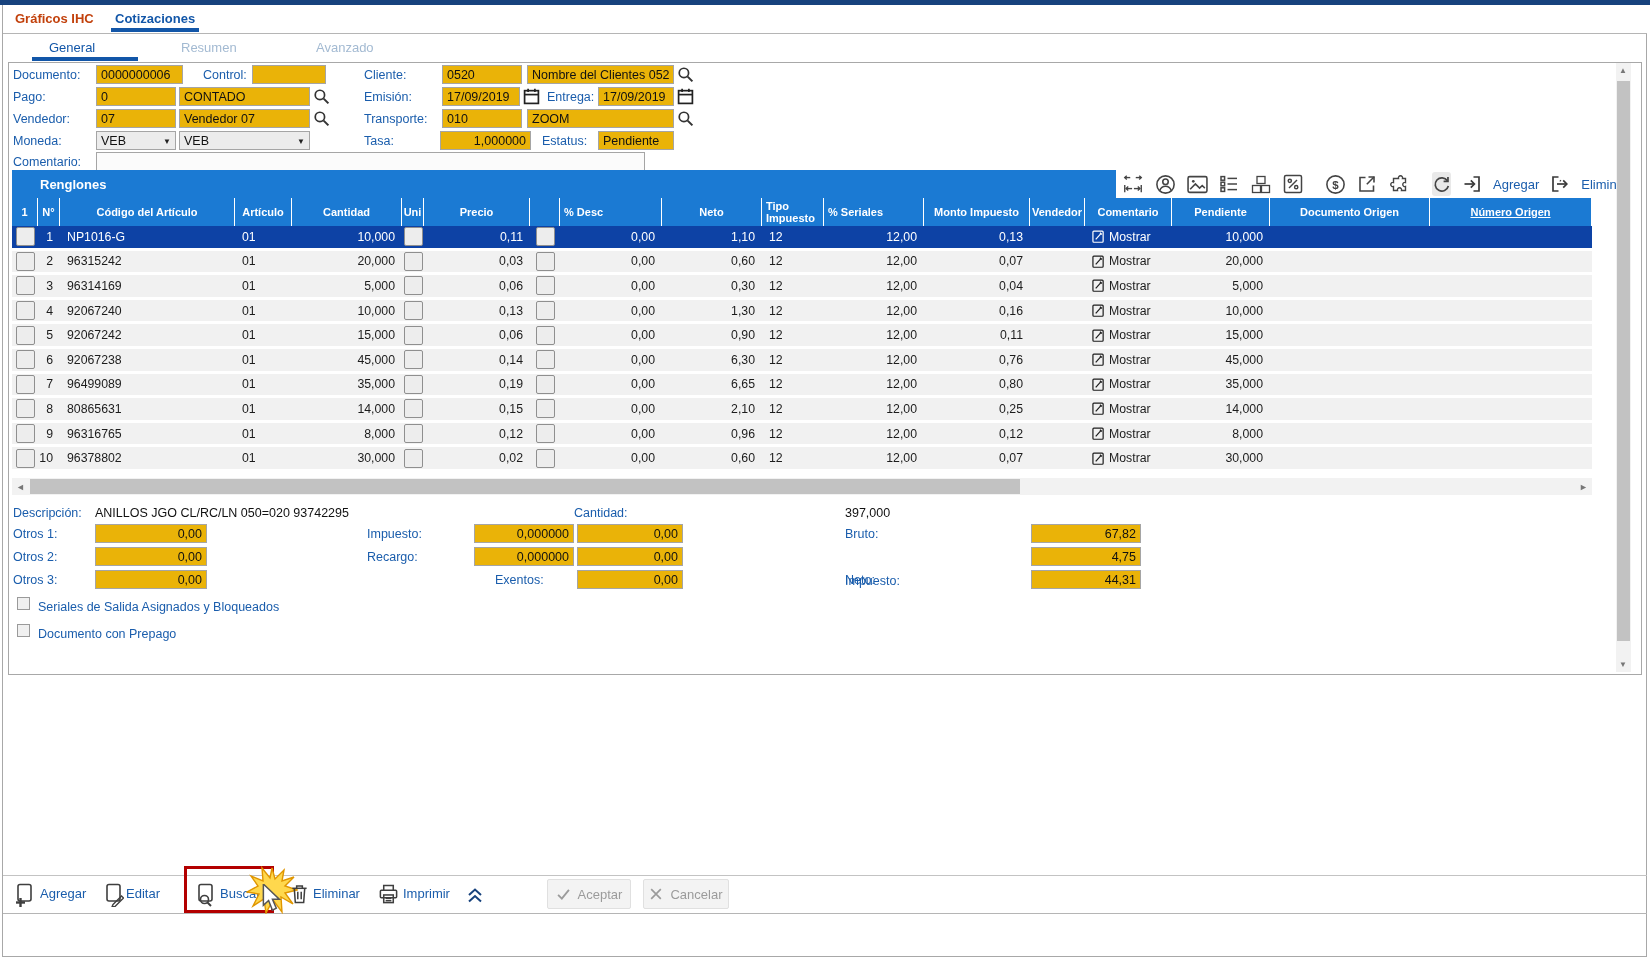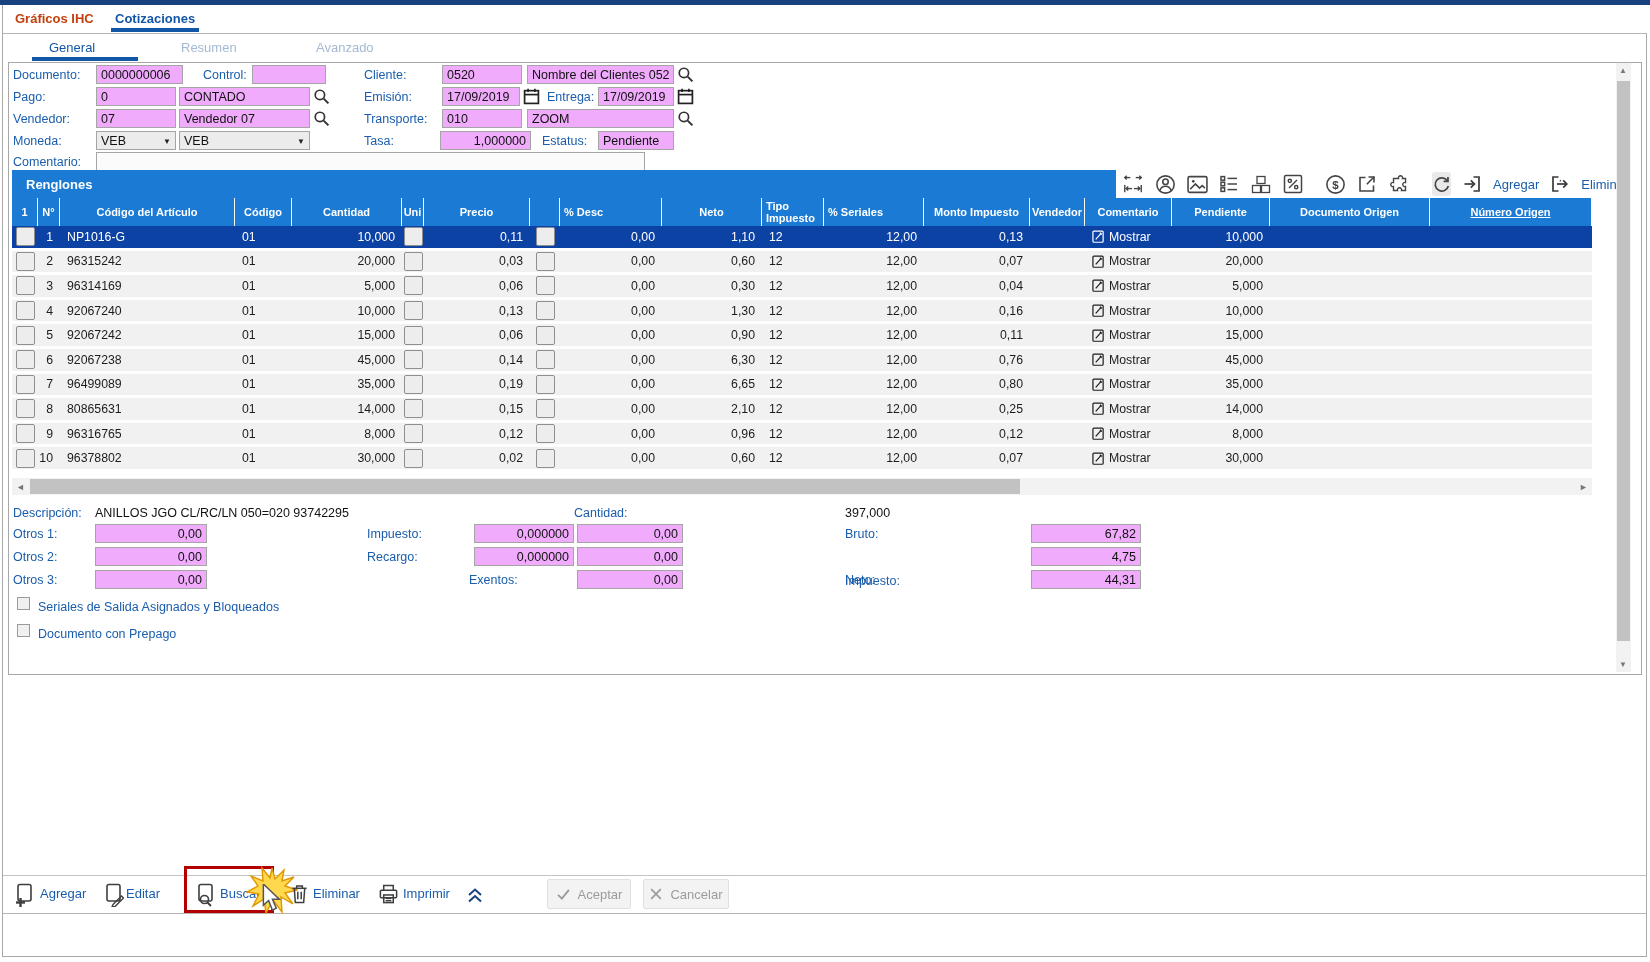--- a/index.html
+++ b/index.html
@@ -14,29 +14,29 @@
   .mtab.active{color:#1256a8;}
   .mtab-underline{position:absolute;left:108px;top:23px;width:88px;height:4px;background:#1256a8;}
   
   .stab{position:absolute;top:40px;font-size:13px;font-weight:normal;white-space:nowrap;}
   .stab.active{color:#1256a8;}
   .stab.inactive{color:#a3bad2;}
   .stab-underline{position:absolute;left:32px;top:57px;width:106px;height:4px;background:#1256a8;}
   .inner-panel{position:absolute;left:8px;top:62px;width:1634px;height:613px;border:1px solid #a8a8a8;box-sizing:border-box;}
   
   .lbl{position:absolute;color:#1a5dac;font-size:12.5px;white-space:nowrap;}
-  .ro{position:absolute;background:#f0abfc;border:1px solid #a5a5a5;height:19px;box-sizing:border-box;font-size:12.5px;color:#111;padding:2px 4px 0;line-height:15px;white-space:nowrap;overflow:hidden;}
+  .ro{position:absolute;background:#eab308;border:1px solid #a5a5a5;height:19px;box-sizing:border-box;font-size:12.5px;color:#111;padding:2px 4px 0;line-height:15px;white-space:nowrap;overflow:hidden;}
   .ro.right{text-align:right;}
   .ro.white{background:#fbfbfb;}
   .sel-box{position:absolute;background:#ececec;border:1px solid #a5a5a5;height:19px;box-sizing:border-box;font-size:12.5px;padding:1px 4px 0;display:flex;justify-content:space-between;align-items:center;}
   .caret{font-size:8px;color:#222;margin-left:4px;}
   .ficon{position:absolute;width:17px;height:17px;}
   .ficon svg{display:block;}
   
-  .rgl-bar{position:absolute;left:12px;top:170px;width:1104px;height:28px;background:#1b7ad3;color:#fff;font-weight:bold;font-size:13px;display:flex;align-items:center;padding-left:14px;box-sizing:border-box;}
+  .rgl-bar{position:absolute;left:12px;top:170px;width:1104px;height:28px;background:#1b7ad3;color:#fff;font-weight:bold;font-size:13px;display:flex;align-items:center;padding-left:28px;box-sizing:border-box;}
   .rgl-tools{position:absolute;left:1122px;top:170px;width:470px;height:28px;display:flex;align-items:center;gap:11px;}
   .tool{width:22px;height:24px;display:flex;align-items:center;justify-content:center;}
   .tool svg{display:block;}
   .tool.bg{background:#e9e9e9;border-radius:3px;width:28px;}
   .tdiv{width:4px;height:26px;background:#1b7ad3;}
   .tool-label{color:#1a5dac;font-size:13px;white-space:nowrap;}
   
   .grid{position:absolute;left:12px;top:198px;width:1580px;}
   .ghead{display:flex;background:#1b7ad3;height:28px;}
   .th{color:#fff;font-weight:bold;font-size:11px;display:flex;align-items:center;justify-content:center;text-align:center;border-right:1px solid #fff;box-sizing:border-box;line-height:1.12;overflow:hidden;}
@@ -266,21 +266,21 @@
       </svg>
     </span>
   <span class="tool-label">Eliminar</span>
 </div>
 
 <div class="grid">
   <div class="ghead">
       <div class="th" style="width: 26px;">1</div>
       <div class="th" style="width: 22px;">N°</div>
       <div class="th" style="width: 175px;">Código del Artículo</div>
-      <div class="th" style="width: 57px;">Código</div>
+      <div class="th" style="width: 57px;">Artículo</div>
       <div class="th" style="width: 110px;">Cantidad</div>
       <div class="th" style="width: 22px;">Uni</div>
       <div class="th" style="width: 106px;">Precio</div>
       <div class="th" style="width: 30px;"></div>
       <div class="th h-left" style="width: 102px;">% Desc</div>
       <div class="th" style="width: 100px;">Neto</div>
       <div class="th h-left" style="width: 62px;">Tipo Impuesto</div>
       <div class="th h-left" style="width: 100px;">% Seriales</div>
       <div class="th" style="width: 106px;">Monto Impuesto</div>
       <div class="th" style="width: 55px;">Vendedor</div>
@@ -651,21 +651,21 @@
 <span class="lbl" style="left:13px;top:550px;">Otros 2:</span>
 <div class="ro right" style="left:95px;top:547px;width:112px;">0,00</div>
 <span class="lbl" style="left:367px;top:550px;">Recargo:</span>
 <div class="ro right" style="left:474px;top:547px;width:100px;">0,000000</div>
 <div class="ro right" style="left:577px;top:547px;width:106px;">0,00</div>
 <span class="lbl" style="left:845px;top:574px;">Impuesto:</span>
 <div class="ro right" style="left:1031px;top:547px;width:110px;">4,75</div>
 
 <span class="lbl" style="left:13px;top:573px;">Otros 3:</span>
 <div class="ro right" style="left:95px;top:570px;width:112px;">0,00</div>
-<span class="lbl" style="left:469px;top:573px;text-align:center;">Exentos:</span>
+<span class="lbl" style="left:495px;top:573px;text-align:center;">Exentos:</span>
 <div class="ro right" style="left:577px;top:570px;width:106px;">0,00</div>
 <span class="lbl" style="left:845px;top:573px;">Neto:</span>
 <div class="ro right" style="left:1031px;top:570px;width:110px;">44,31</div>
 
 <span class="cbx" style="left:17px;top:597px;"></span>
 <span class="lbl" style="left:38px;top:600px;">Seriales de Salida Asignados y Bloqueados</span>
 <span class="cbx" style="left:17px;top:624px;"></span>
 <span class="lbl" style="left:38px;top:627px;">Documento con Prepago</span>
 
 <div class="footer-sep"></div>

